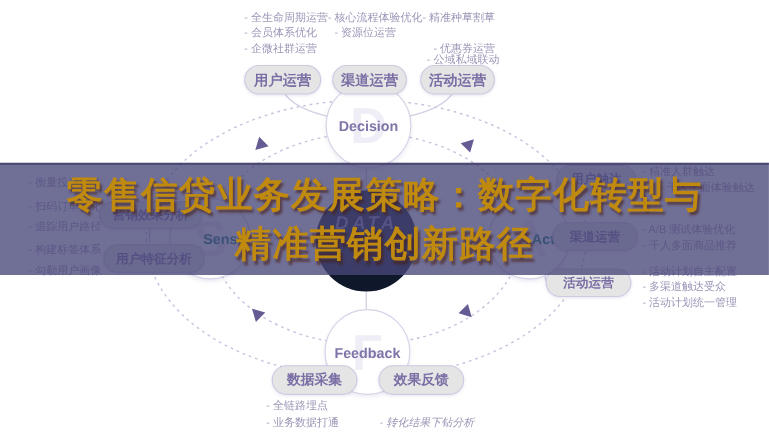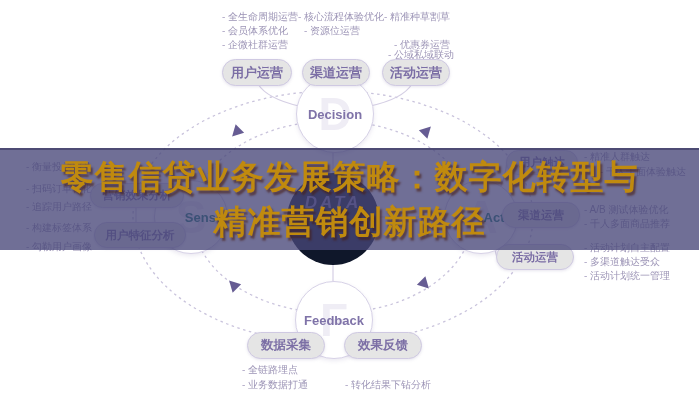--- a/index.html
+++ b/index.html
@@ -145,19 +145,19 @@
   <div class="bullet" style="left:584px;top:217px;">千人多面商品推荐</div>
   <div class="bullet" style="left:584px;top:241px;">活动计划自主配置</div>
   <div class="bullet" style="left:584px;top:255px;">多渠道触达受众</div>
   <div class="bullet" style="left:584px;top:269px;">活动计划统一管理</div>
 
   <div class="pill big" style="left:247px;top:332px;width:76px;height:25px;font-size:12.5px;">数据采集</div>
   <div class="pill big" style="left:344px;top:332px;width:76px;height:25px;font-size:12.5px;">效果反馈</div>
 
   <div class="bullet" style="left:242px;top:363px;">全链路埋点</div>
   <div class="bullet" style="left:242px;top:378px;">业务数据打通</div>
-  <div class="bullet" style="left:345px;top:378px;">转化结果下钻分析</div>
+  <div class="bullet" style="left:345px;top:378px;font-style:italic;">转化结果下钻分析</div>
 
   <div class="band"></div>
   <div class="band-title l1">零售信贷业务发展策略：数字化转型与</div>
   <div class="band-title l2">精准营销创新路径</div>
 
 </div>
 
 </body></html>

